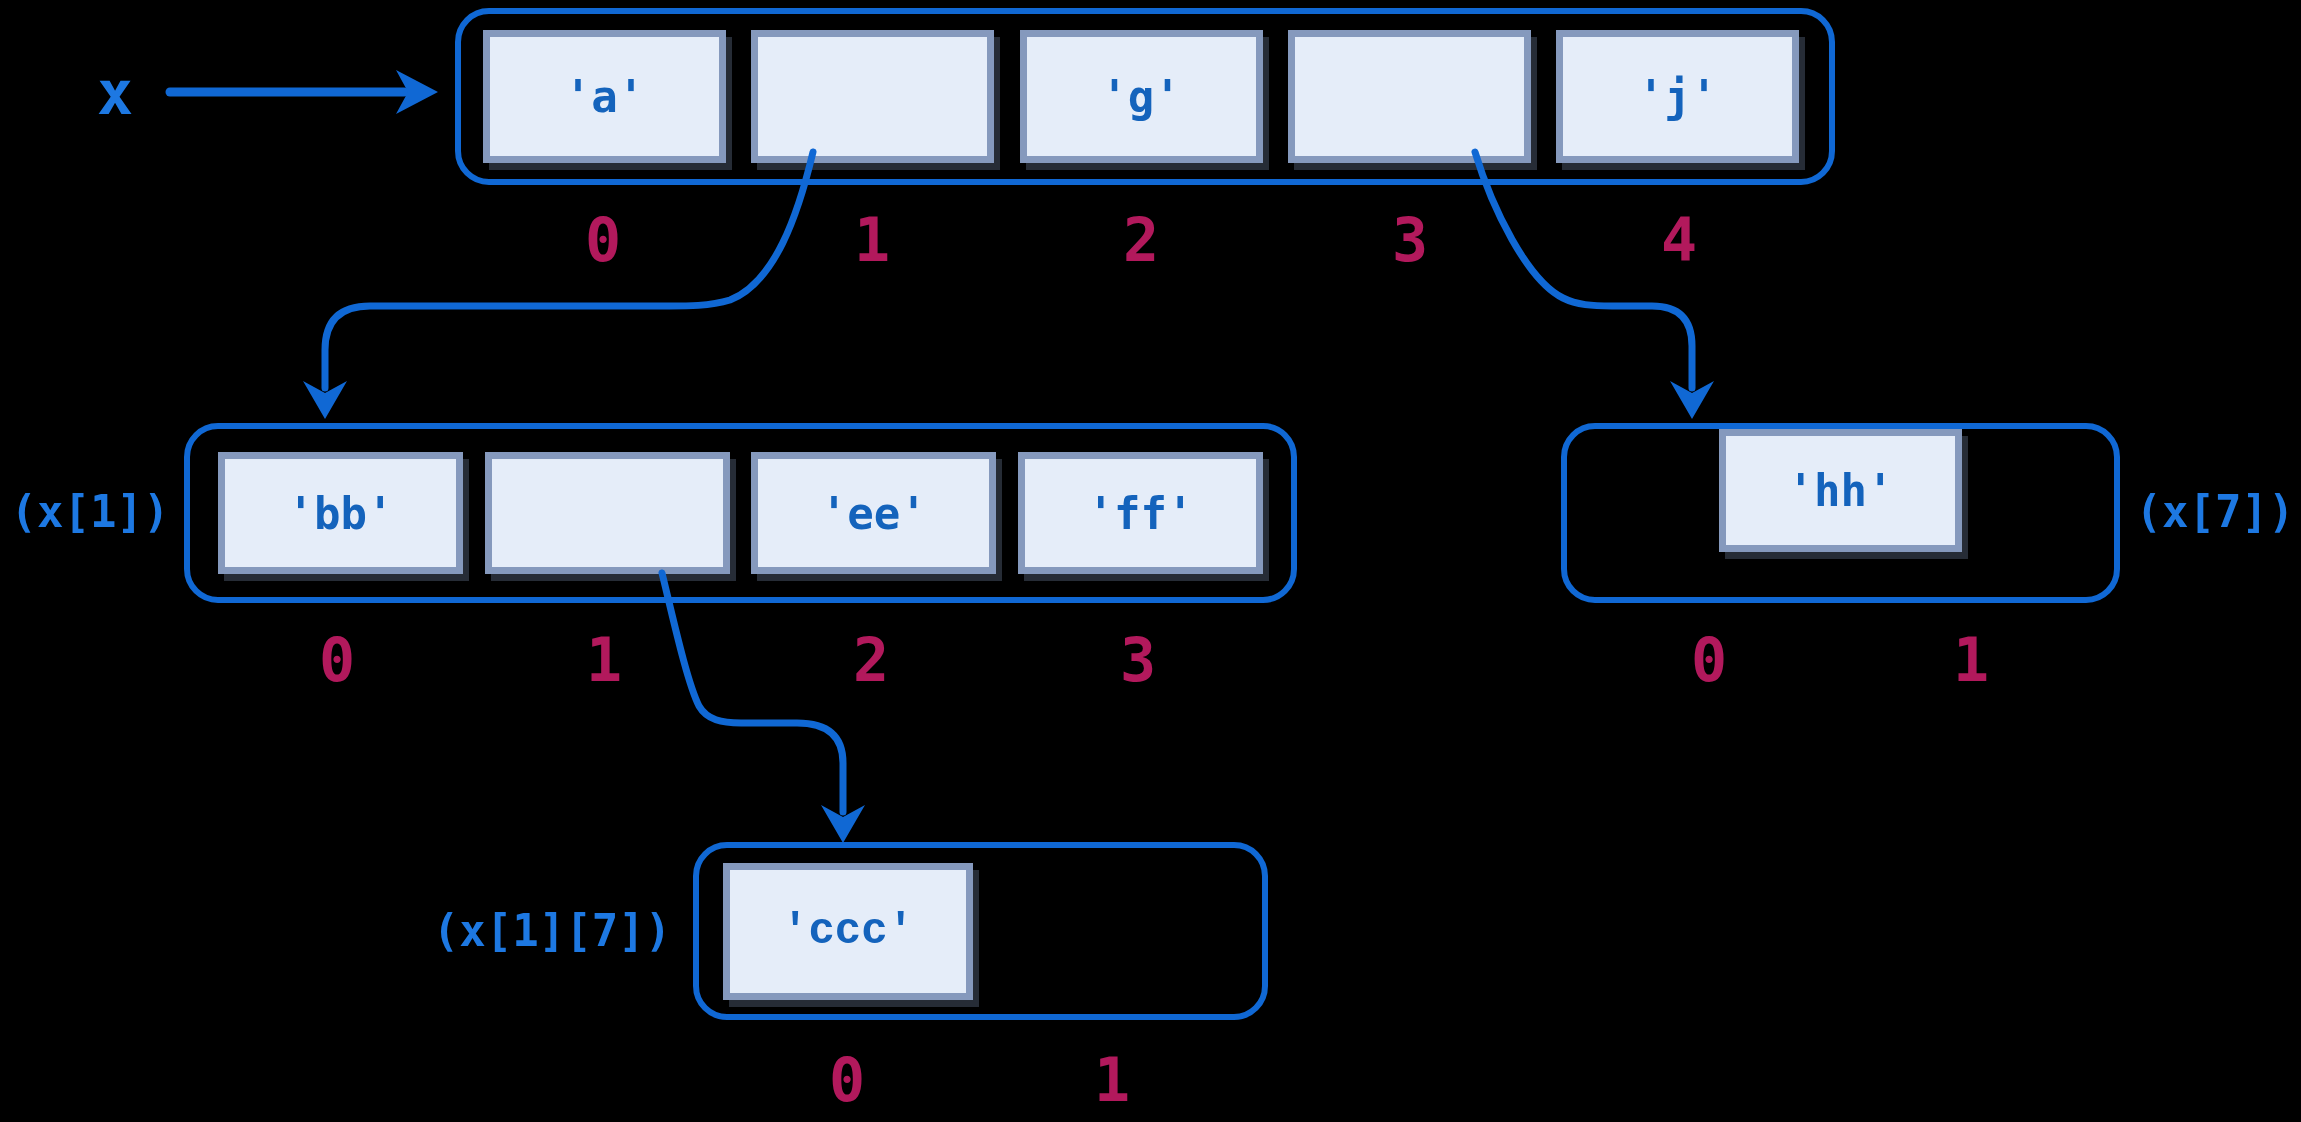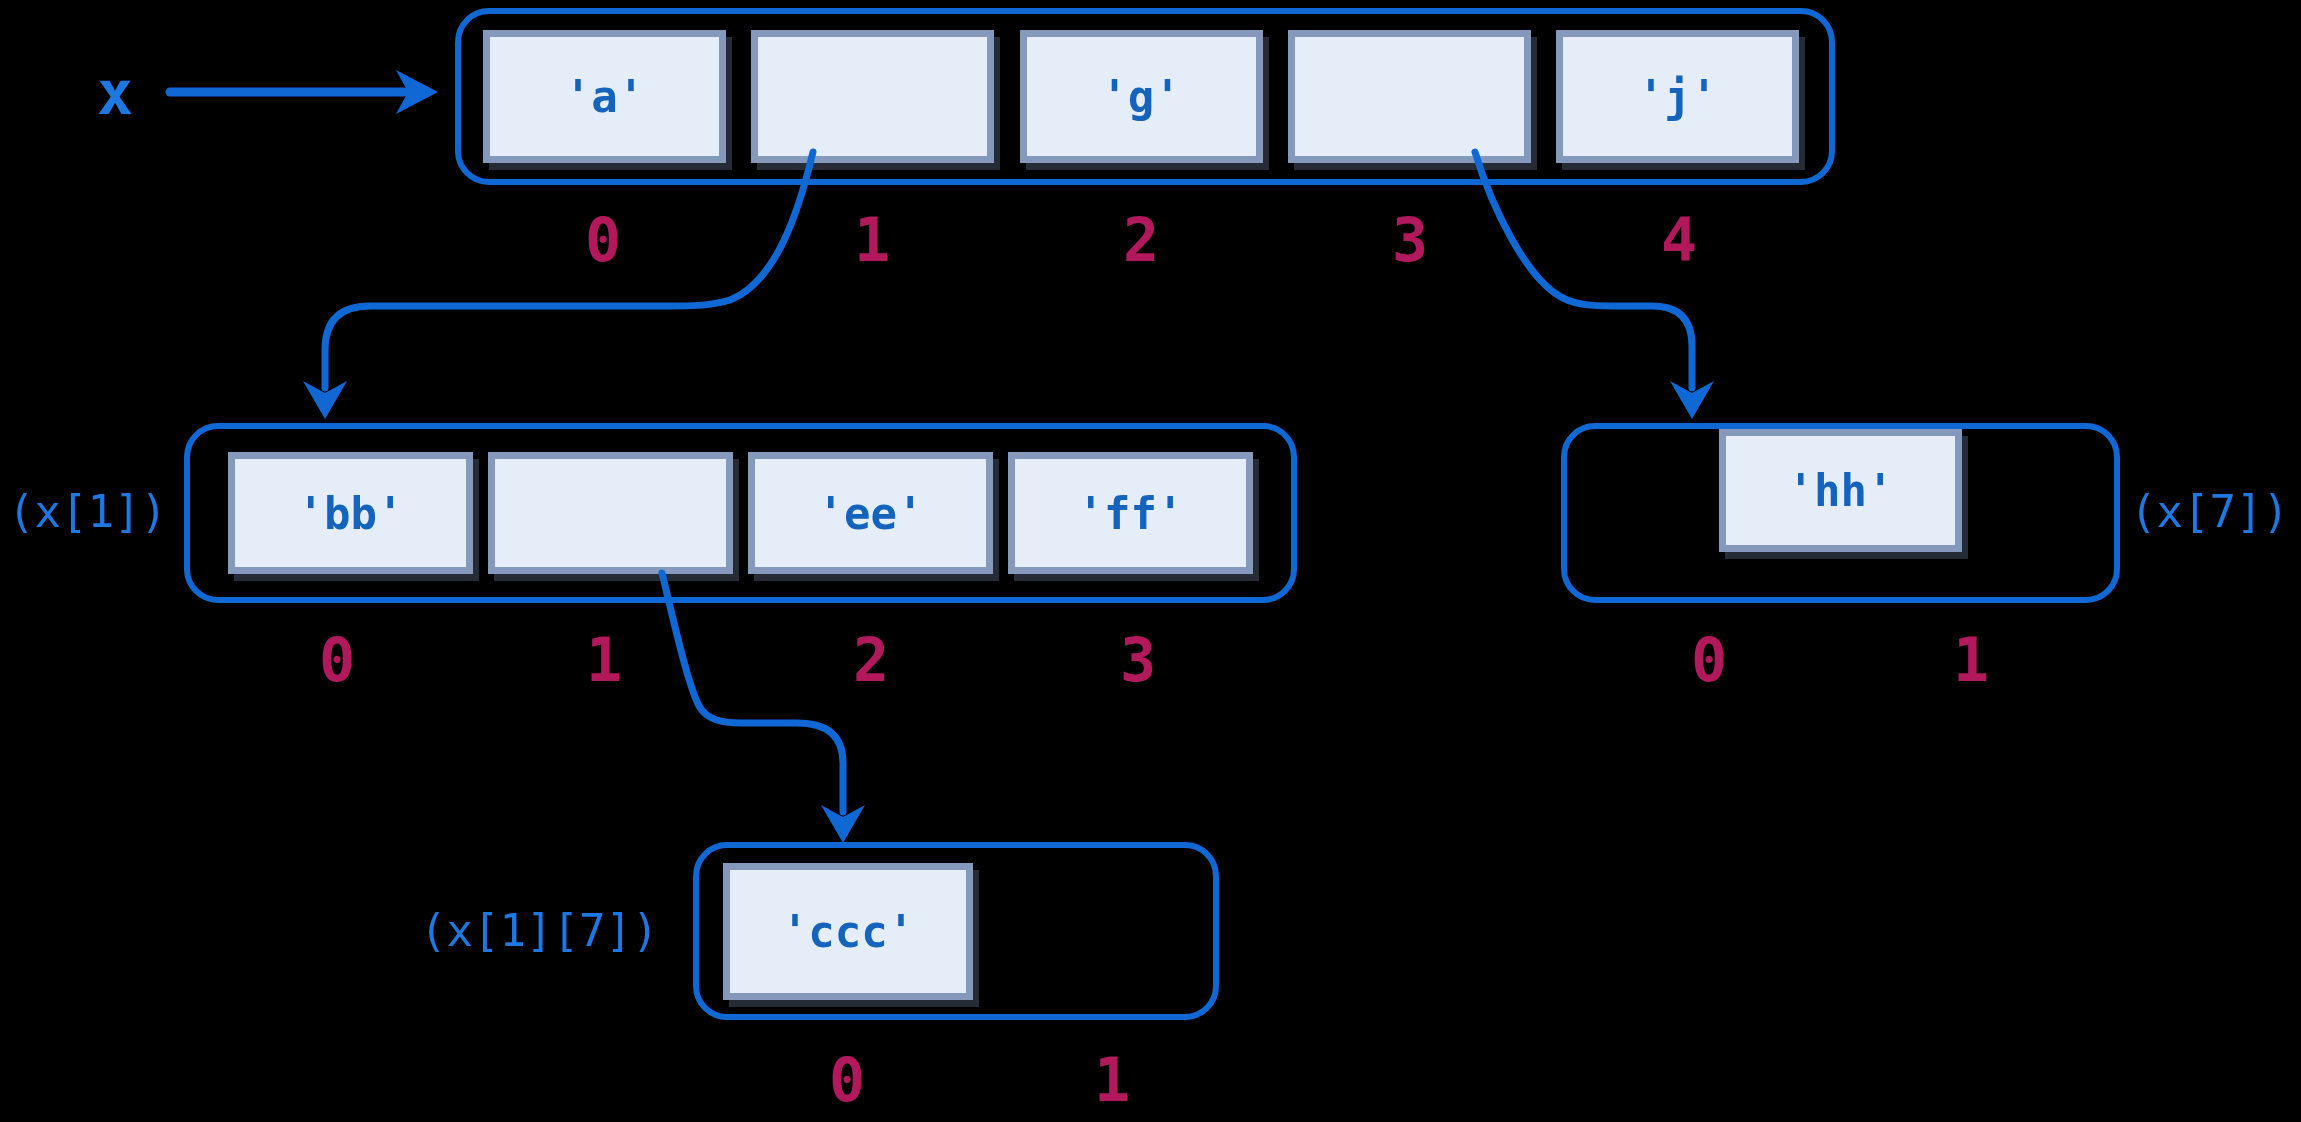--- a/index.html
+++ b/index.html
@@ -29,23 +29,23 @@
   }
 
   
   .lane{
     position:absolute;
     border:6px solid var(--accent_blue);
     border-radius:34px;
     display:flex;align-items:center;justify-content:space-between;
   }
   .lane-x   {left:455px; top:8px;   width:1380px;height:177px;padding:0 30px 0 22px;}
-  .lane-x1  {left:184px; top:423px; width:1113px;height:180px;padding:0 38px;}
+  .lane-x1  {left:184px; top:423px; width:1113px;height:180px;padding:0 28px;}
   .lane-x3  {left:1561px;top:423px; width:559px; height:180px;padding:0 22px;flex-direction:column;}
-  .lane-x11 {left:693px; top:842px; width:526px; height:178px;padding:0 26px 0 24px;}
+  .lane-x11 {left:693px; top:842px; width:575px; height:178px;padding:0 26px 0 24px;font-family:Liberation Mono, monospace;}
 
   
   .cell{
     background:var(--cell_fill);
     border:7px solid var(--cell_border);
     box-shadow:6px 7px 0 #262c36;
     color:var(--cell_text_blue);
     font-size:44px;font-weight:bold;
     display:flex;align-items:center;justify-content:center;
     white-space:pre;
@@ -58,22 +58,22 @@
   
   .idx{
     position:absolute;width:100px;
     font-size:60px;font-weight:bold;line-height:60px;
     color:var(--index_pink);text-align:center;
   }
 
   
   .lanelabel{
     position:absolute;
-    font-size:44px;font-weight:normal;line-height:64px;
-    color:var(--label_blue);text-align:left;white-space:nowrap;
+    font-size:44px;font-weight:bold;line-height:64px;
+    color:var(--label_blue);text-align:center;white-space:nowrap;
   }
   .label-x1 {left:8px;   top:480px;width:164px;}
   .label-x3 {left:2130px;top:480px;width:170px;}
   .label-x11{left:420px; top:899px;width:264px;}
 
   
   svg.arrows{position:absolute;left:0;top:0;width:2301px;height:1122px;pointer-events:none;}
   svg.arrows path.shaft{fill:none;stroke:var(--accent_blue);stroke-width:7px;stroke-linecap:round;stroke-linejoin:round;}
   svg.arrows path.xshaft{fill:none;stroke:var(--accent_blue);stroke-width:9px;stroke-linecap:round;}
   svg.arrows polygon{fill:var(--accent_blue);}

